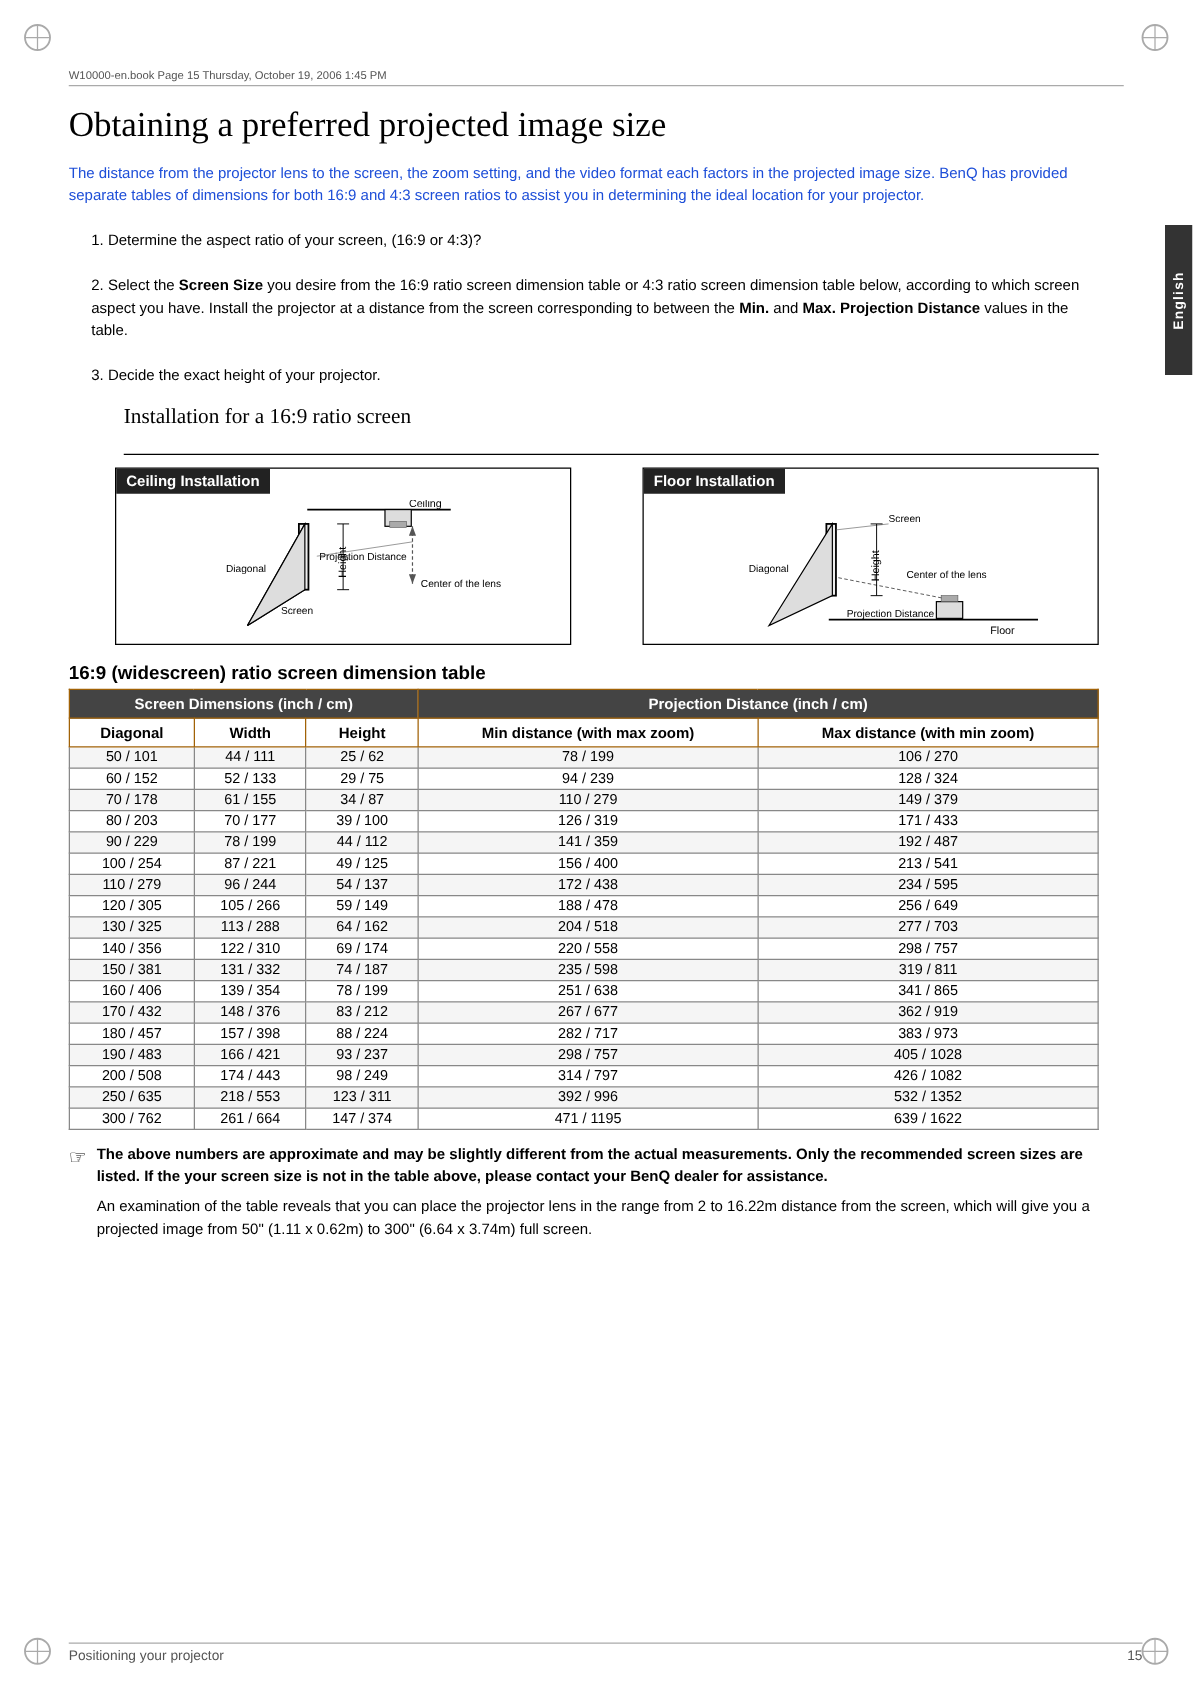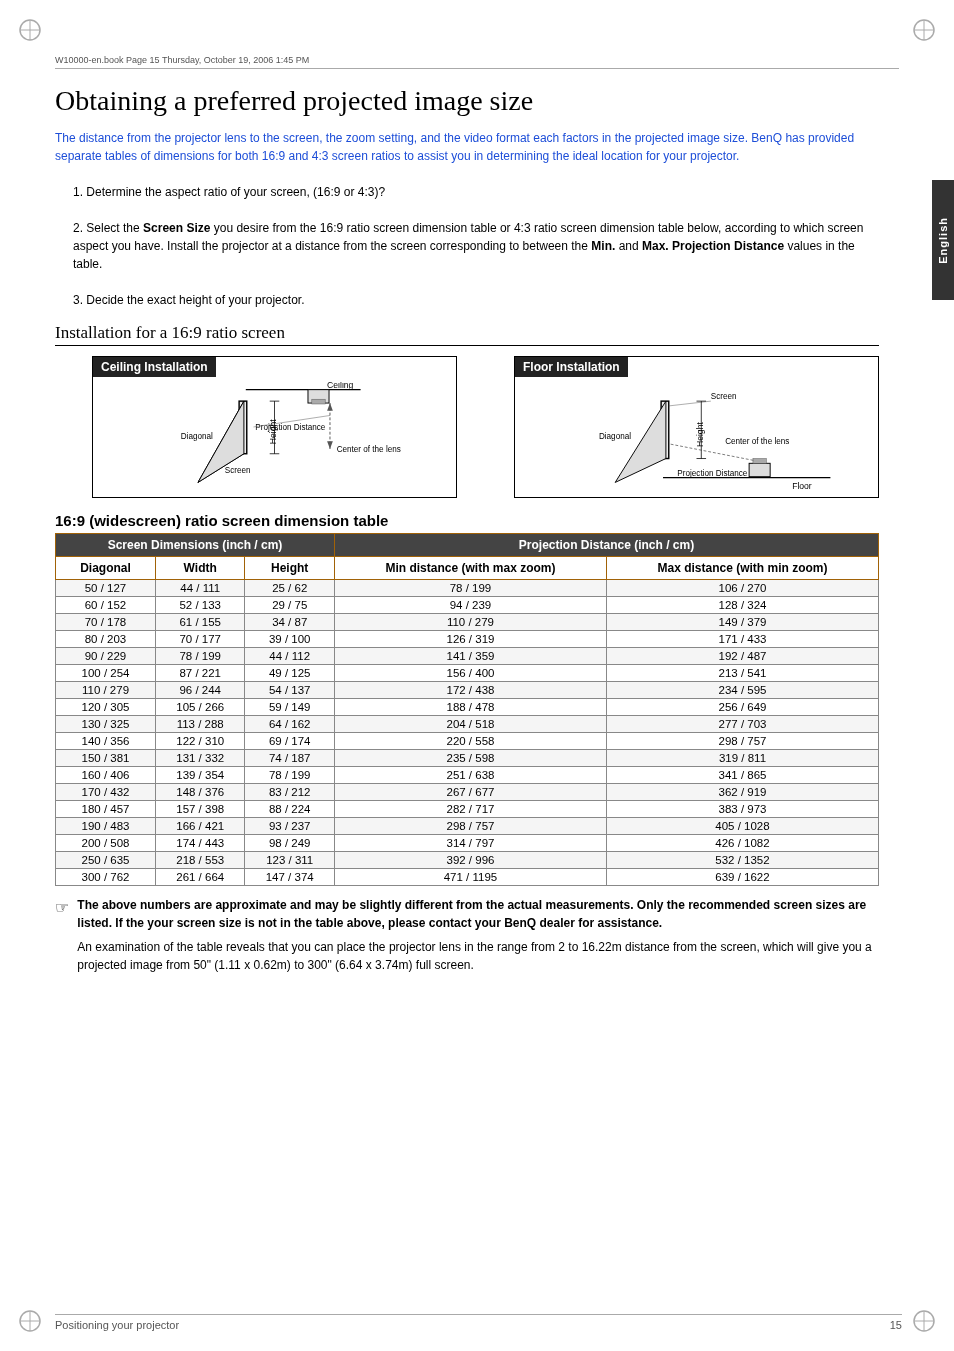--- a/index.html
+++ b/index.html
@@ -85,21 +85,22 @@
     }
 
     
     .section-heading {
       font-family: Georgia, serif;
       font-size: 17px;
       font-weight: normal;
       margin-top: 14px;
       margin-bottom: 10px;
       border-bottom: 1px solid #000;
-      padding-bottom: 2px;
+      padding-bottom: 20px;
+      margin-left: 44px;
     }
 
     
     .diagrams-row {
       display: flex;
       gap: 20px;
       margin-bottom: 14px;
     }
 
     .diagram-box {
@@ -197,21 +198,21 @@
     .note-text {
       font-size: 12px;
       line-height: 1.5;
     }
 
     
     .page-footer {
       position: absolute;
       bottom: 20px;
       left: 55px;
-      right: 52px;
+      right: 40px;
       display: flex;
       justify-content: space-between;
       font-size: 11px;
       color: #555;
       border-top: 1px solid #aaa;
       padding-top: 4px;
     }
 
     
     .numbered-list {
@@ -367,21 +368,21 @@
       <tr>
         <th class="sub-header">Diagonal</th>
         <th class="sub-header">Width</th>
         <th class="sub-header">Height</th>
         <th class="sub-header">Min distance (with max zoom)</th>
         <th class="sub-header">Max distance (with min zoom)</th>
       </tr>
     </thead>
     <tbody id="table-body">
     <tr>
-          <td>50 / 127</td>
+          <td>50 / 101</td>
           <td>44 / 111</td>
           <td>25 / 62</td>
           <td>78 / 199</td>
           <td>106 / 270</td>
         </tr>
         <tr>
           <td>60 / 152</td>
           <td>52 / 133</td>
           <td>29 / 75</td>
           <td>94 / 239</td>

